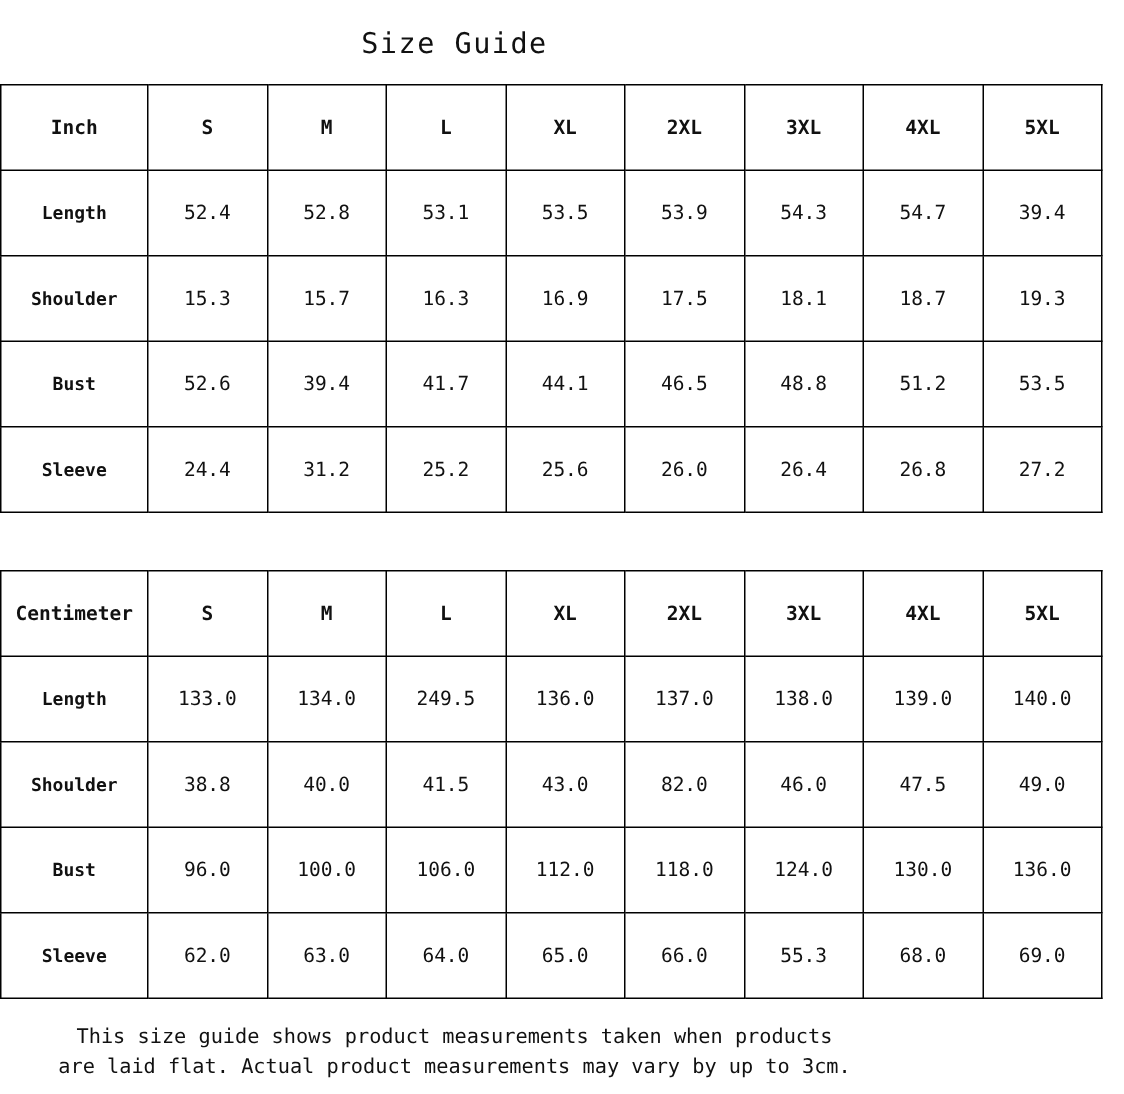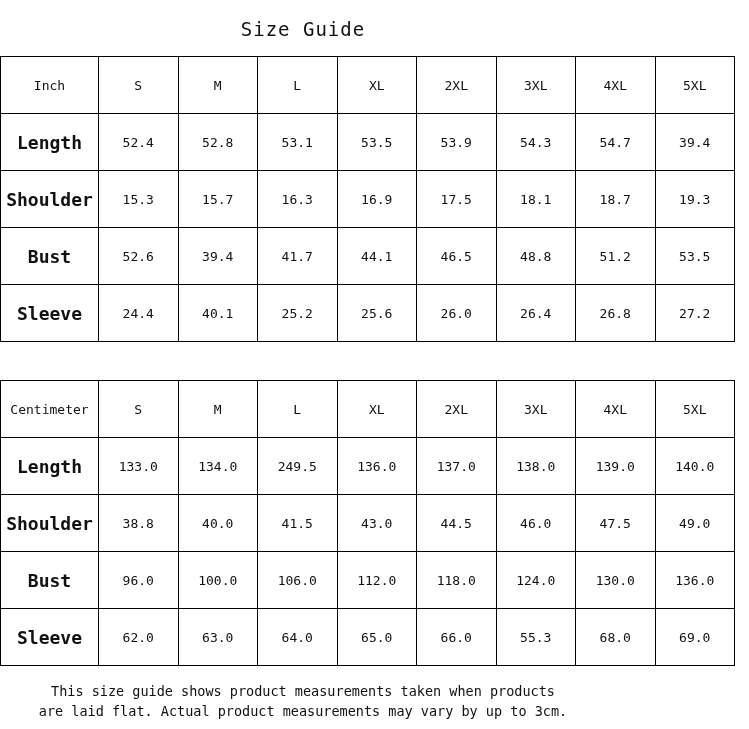--- a/index.html
+++ b/index.html
@@ -39,26 +39,26 @@
   table.size-table td {
     border: 1px solid #000000;
     text-align: center;
     vertical-align: middle;
     font-size: 13px;
     font-family: "DejaVu Sans Mono", monospace;
     height: 56px;
     padding: 0;
   }
   table.size-table tr.header-row td {
-    font-weight: normal;
+    font-weight: bold;
     font-size: 13px;
   }
   table.size-table td.row-label {
     font-weight: bold;
-    font-size: 18px;
+    font-size: 12px;
   }
   table.size-table td.unit-label {
     font-weight: bold;
     font-size: 13px;
   }
   .col-first { width: 97px; }
   .spacer-block {
     height: 38px;
     width: 735px;
     margin: 0 auto;
@@ -123,21 +123,21 @@
         <td>41.7</td>
         <td>44.1</td>
         <td>46.5</td>
         <td>48.8</td>
         <td>51.2</td>
         <td>53.5</td>
       </tr>
       <tr>
         <td class="row-label col-first">Sleeve</td>
         <td>24.4</td>
-        <td>40.1</td>
+        <td>31.2</td>
         <td>25.2</td>
         <td>25.6</td>
         <td>26.0</td>
         <td>26.4</td>
         <td>26.8</td>
         <td>27.2</td>
       </tr>
     </tbody>
   </table>
 
@@ -166,21 +166,21 @@
         <td>138.0</td>
         <td>139.0</td>
         <td>140.0</td>
       </tr>
       <tr>
         <td class="row-label col-first">Shoulder</td>
         <td>38.8</td>
         <td>40.0</td>
         <td>41.5</td>
         <td>43.0</td>
-        <td>44.5</td>
+        <td>82.0</td>
         <td>46.0</td>
         <td>47.5</td>
         <td>49.0</td>
       </tr>
       <tr>
         <td class="row-label col-first">Bust</td>
         <td>96.0</td>
         <td>100.0</td>
         <td>106.0</td>
         <td>112.0</td>

